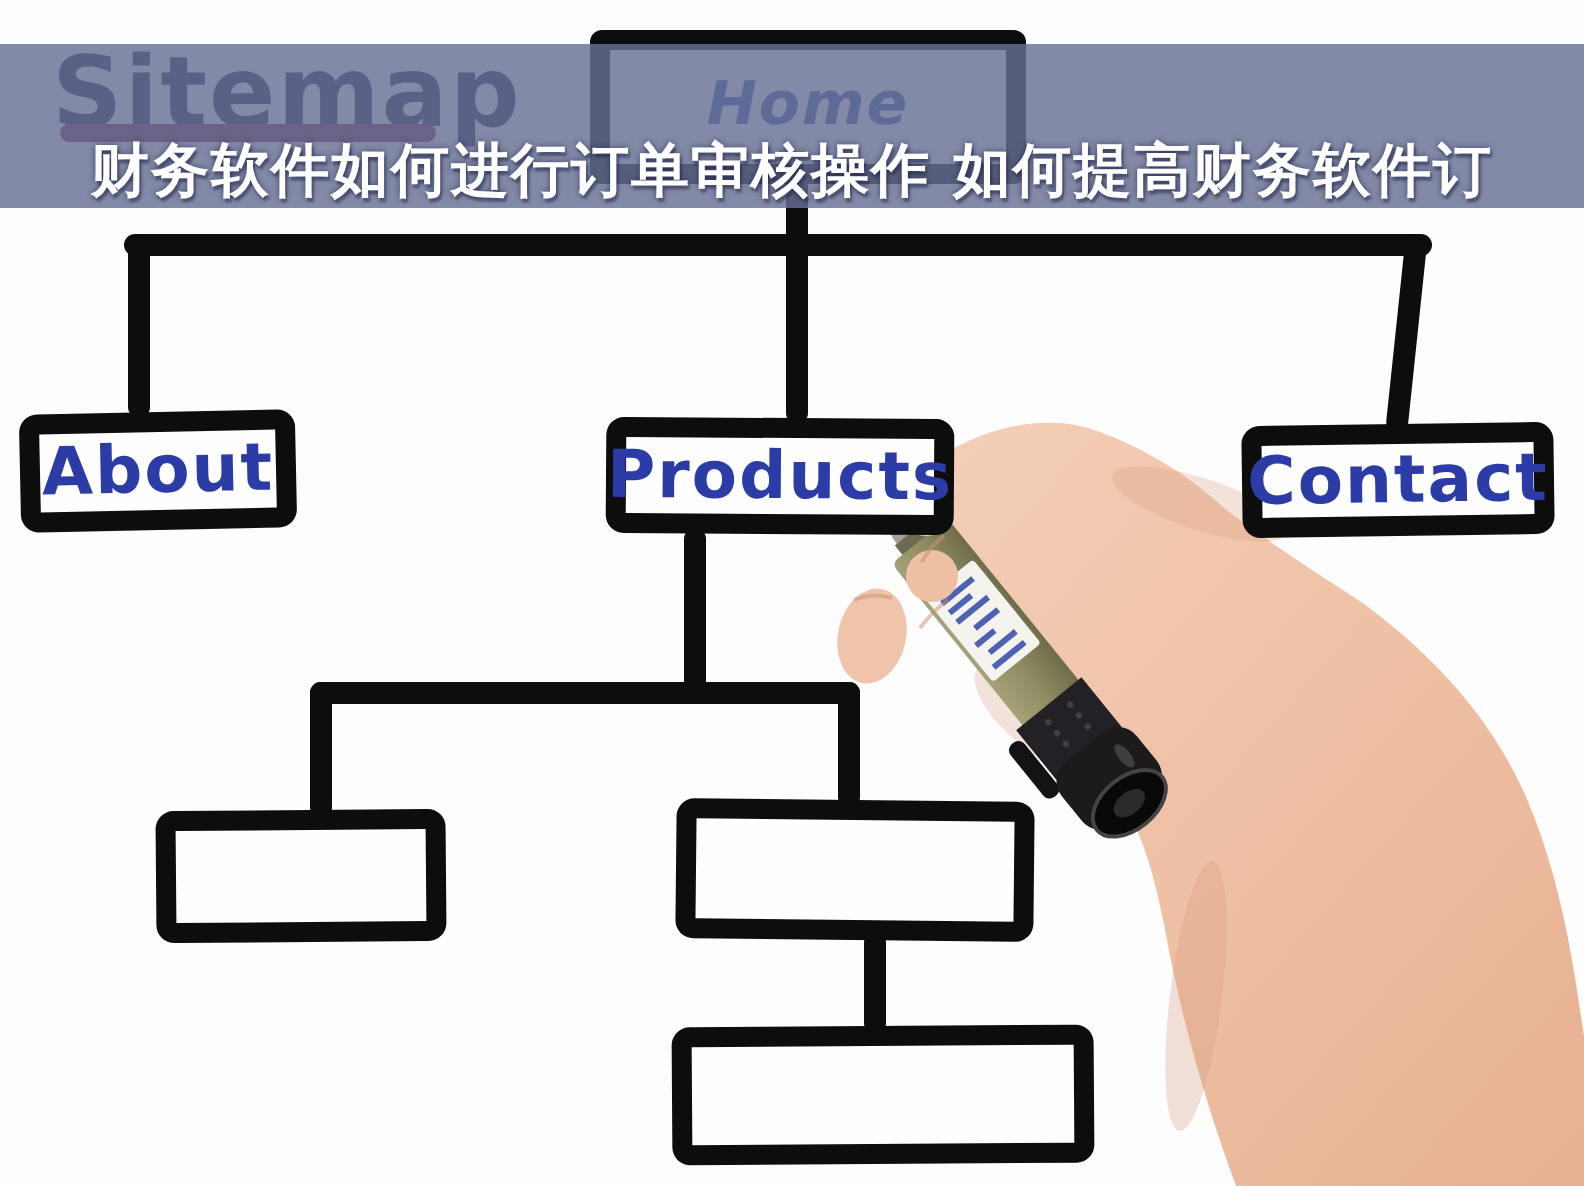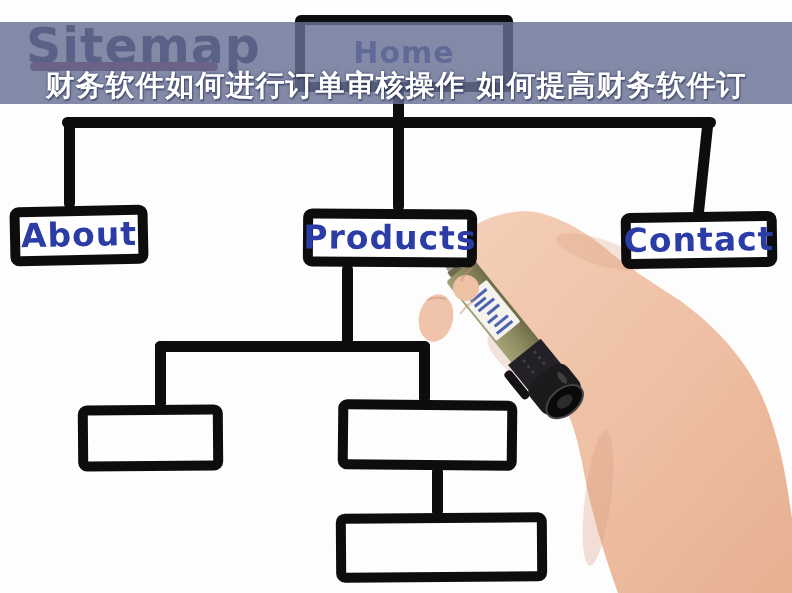--- a/index.html
+++ b/index.html
@@ -24,21 +24,21 @@
   .hbox{
     position:absolute;border:10px solid #0d0d0d;border-radius:9px;
     background:#fefefe;z-index:2;
     display:flex;align-items:center;justify-content:center;
   }
   .hbox .lbl{
     color:#2b3ca6;font-weight:bold;font-size:33px;letter-spacing:1px;
     transform:translateY(-1px);
   }
   #node-box-home{left:295px;top:15px;width:198px;height:57px;border-radius:6px;}
-  #node-box-home .lbl{font-size:30px;opacity:.9;}
+  #node-box-home .lbl{font-size:30px;opacity:.9;font-style:italic;}
   #node-box-about{left:10px;top:206px;width:118px;height:39px;transform:rotate(-1.2deg);}
   #node-box-products{left:303px;top:209px;width:154px;height:38px;transform:rotate(.4deg);}
   #node-box-contact{left:621px;top:212px;width:136px;height:36px;transform:rotate(-.8deg);}
   #node-box-child-1{left:78px;top:405px;width:125px;height:46px;transform:rotate(-.5deg);}
   #node-box-child-2{left:338px;top:400px;width:159px;height:50px;transform:rotate(.6deg);}
   #node-box-child-3{left:336px;top:513px;width:191px;height:49px;transform:rotate(-.4deg);}
   #conn-center-trunk{left:393px;top:88px;width:11px;height:124px;}
   #conn-top-horizontal{left:62px;top:117px;width:654px;height:11px;}
   #conn-left-drop{left:64px;top:117px;width:11px;height:92px;}
   #conn-right-drop{left:703px;top:117px;width:11px;height:100px;transform:rotate(6deg);transform-origin:top center;}

